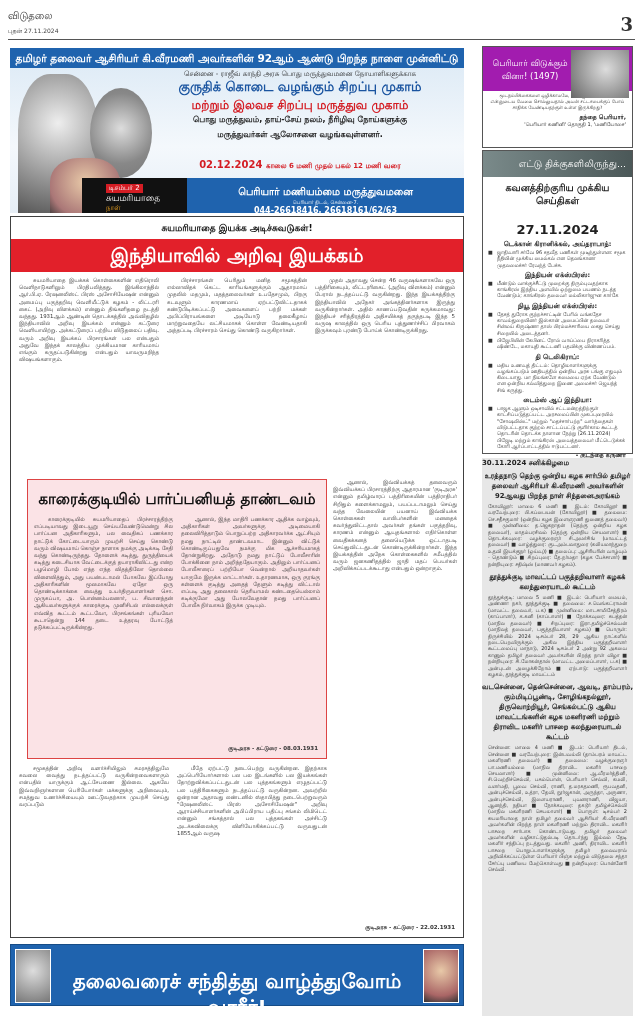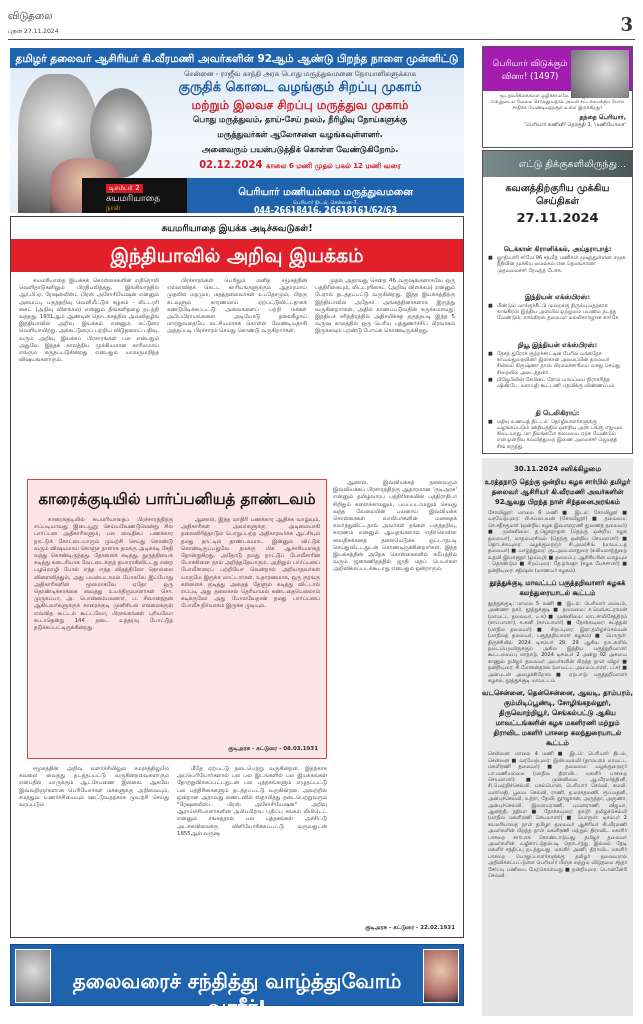--- a/index.html
+++ b/index.html
@@ -51,27 +51,27 @@
 .qbox{top:46px;height:102px;border:1px solid #555}
 .qbox .top{height:44px;background:#a21caf;position:relative}
 .qbox .top .t{position:absolute;left:6px;top:10px;width:82px;text-align:center;color:#fff;font-size:8.5px;line-height:13px}
 .qbox .top .pic{position:absolute;right:3px;top:3px;width:58px;height:48px;background:radial-gradient(circle at 60% 40%,#ddd,#666)}
 .qbox .q{font-size:4.5px;line-height:6px;padding:2px 4px;color:#333;text-align:center}
 .qbox .a1{font-size:6px;text-align:right;padding-right:6px;font-weight:bold}
 .qbox .a2{font-size:5px;text-align:right;padding-right:6px}
 .news{top:150px;height:304px;border:1px solid #555}
 .news .band{height:26px;background:linear-gradient(90deg,#7a8a8a,#4b5858);color:#fff;font-size:9.5px;text-align:right;padding-right:6px;line-height:26px}
 .news h4{text-align:center;font-size:9.5px;margin-top:5px}
-.news .dt{text-align:center;font-size:13px;font-weight:bold;margin-top:2px}
-.news .src{text-align:center;font-size:6.5px;font-weight:bold;margin-top:20px}
+.news .dt{text-align:center;font-size:13px;font-weight:bold;margin-top:14px}
+.news .src{text-align:center;font-size:6.5px;font-weight:bold;margin-top:3px}
 .news .item{font-size:5px;line-height:6.3px;color:#333;padding:0 6px 0 14px;position:relative;margin-top:1px}
 .news .item:before{content:"■";position:absolute;left:5px;top:0;font-size:5px}
 .news .cr{text-align:right;font-size:6px;font-weight:bold;padding-right:6px;margin-top:2px}
 .events{top:458px;height:558px;background:#e7e7e7}
-.events .hd{text-align:center;font-size:7px;font-weight:bold;line-height:10px;padding-top:6px}
+.events .hd{text-align:left;font-size:7px;font-weight:bold;line-height:10px;}
 .events .txt{font-size:5px;line-height:6.4px;color:#333;padding:2px 6px;text-align:justify}
 .events .sub{text-align:center;font-size:6.8px;font-weight:bold;line-height:10px;margin-top:3px}
 </style>
 </head>
 <body>
 
 <div class="hdr">
   <div class="paper">விடுதலை</div>
   <div class="date">புதன் 27.11.2024</div>
   <div class="pg">3</div>
@@ -80,21 +80,20 @@
 <div class="ad">
   <div class="band">தமிழர் தலைவர் ஆசிரியர் கி.வீரமணி அவர்களின் 92ஆம் ஆண்டு பிறந்த நாளை முன்னிட்டு</div>
   <div class="portrait p1"></div>
   <div class="portrait p2"></div>
   <div class="portrait p3"></div>
   <div class="line l1">சென்னை - ராஜீவ் காந்தி அரசு பொது மருத்துவமனை நோயாளிகளுக்காக</div>
   <div class="line l2">குருதிக் கொடை வழங்கும் சிறப்பு முகாம்</div>
   <div class="line l3">மற்றும் இலவச சிறப்பு மருத்துவ முகாம்</div>
   <div class="line l4">பொது மருத்துவம், தாய்-சேய் நலம், நீரிழிவு நோய்களுக்கு</div>
   <div class="line l5">மருத்துவர்கள் ஆலோசனை வழங்கவுள்ளனர்.</div>
-  <div class="line l6">அனைவரும் பயன்படுத்திக் கொள்ள வேண்டுகிறோம்.</div>
   <div class="line l7"><span>02.12.2024</span> <small>காலை 6 மணி முதல் பகல் 12 மணி வரை</small></div>
   <div class="blk"></div>
   <div class="dec">டிசம்பர் 2</div>
   <div class="sm">சுயமரியாதை</div>
   <div class="nal">நாள்</div>
   <div class="hosp">
     <div class="n">பெரியார் மணியம்மை மருத்துவமனை</div>
     <div class="a">பெரியார் திடல், சென்னை-7.</div>
     <div class="ph">044-26618416, 26618161/62/63</div>
   </div>

